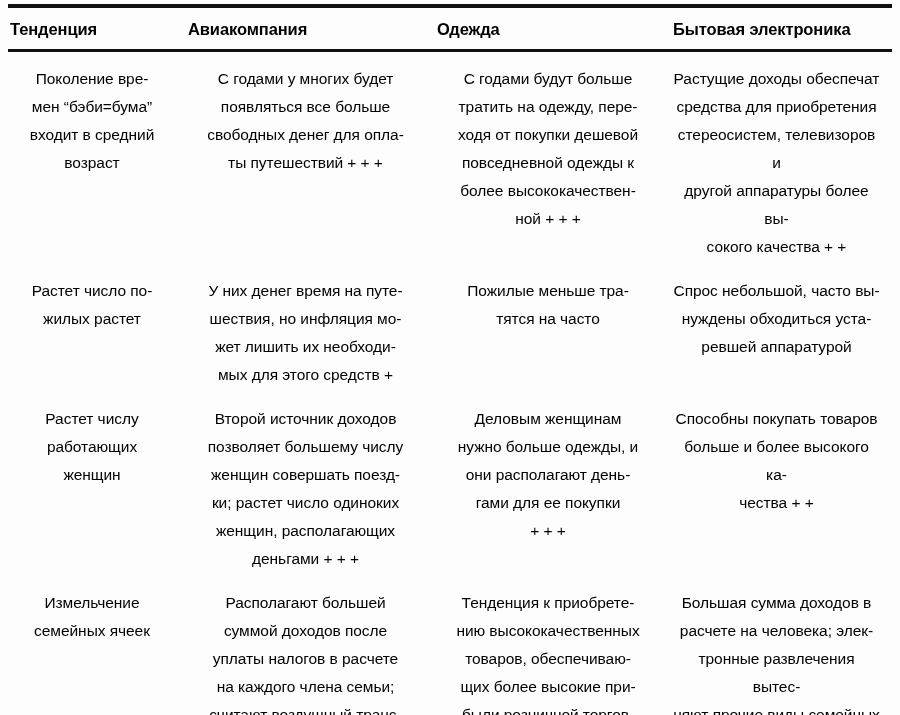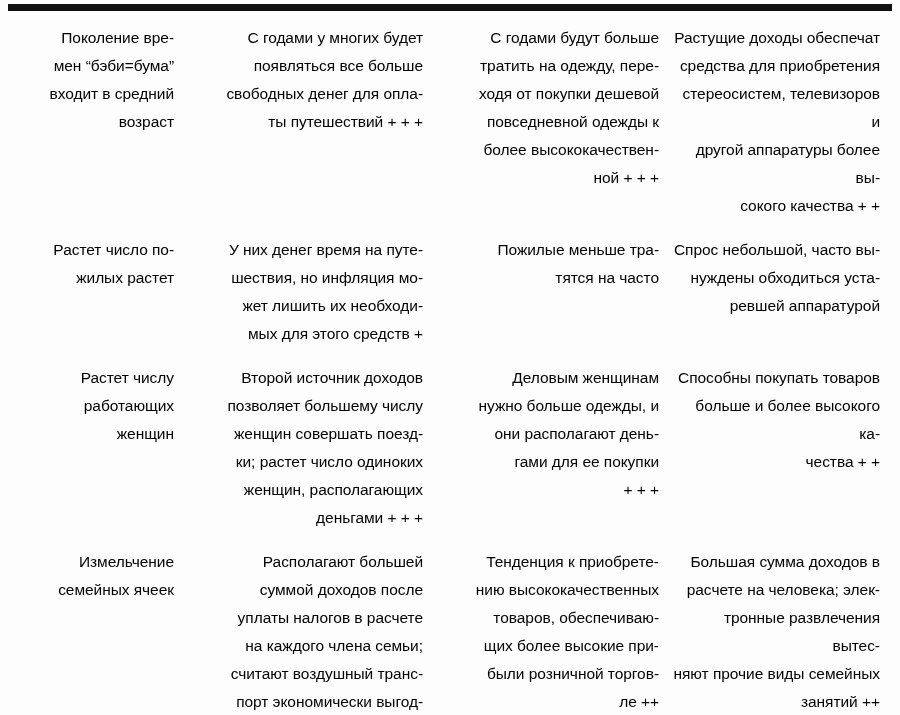--- a/index.html
+++ b/index.html
@@ -52,21 +52,21 @@
     vertical-align: bottom;
     font-weight: bold;
     font-size: 16.5px;
     line-height: 20px;
     letter-spacing: -0.1px;
     padding: 11px 10px 10px 2px;
     border: 0;
   }
 
   tbody td {
-    text-align: right;
+    text-align: center;
     vertical-align: top;
     font-weight: normal;
     font-size: 15.5px;
     line-height: 28px;
     letter-spacing: -0.05px;
     padding: 0 12px 0 2px;
     border: 0;
     white-space: pre-line;
   }
 
@@ -79,20 +79,36 @@
 
   tbody tr.data-row:first-child td { padding-top: 13px; }
 </style>
 </head>
 <body>
 
 <div class="sheet">
 
   <div class="rule-top"></div>
 
+  <table class="trend-table">
+    <colgroup>
+      <col class="c1">
+        <col class="c2">
+        <col class="c3">
+        <col class="c4">
+    </colgroup>
+    <thead>
+      <tr>
+        <th>Тенденция</th>
+        <th>Авиакомпания</th>
+        <th>Одежда</th>
+        <th>Бытовая электроника</th>
+      </tr>
+    </thead>
+  </table>
 
   <div class="rule-header"></div>
 
   <table class="trend-table">
     <colgroup>
       <col class="c1">
         <col class="c2">
         <col class="c3">
         <col class="c4">
     </colgroup>

